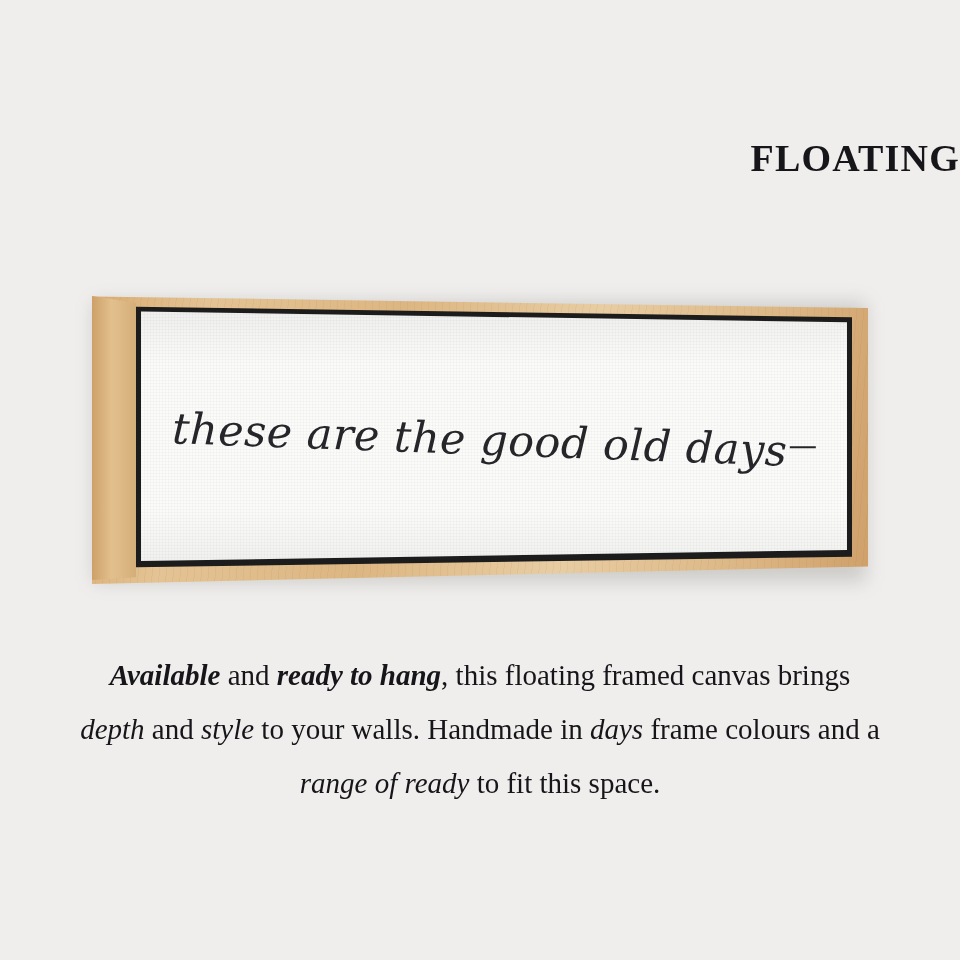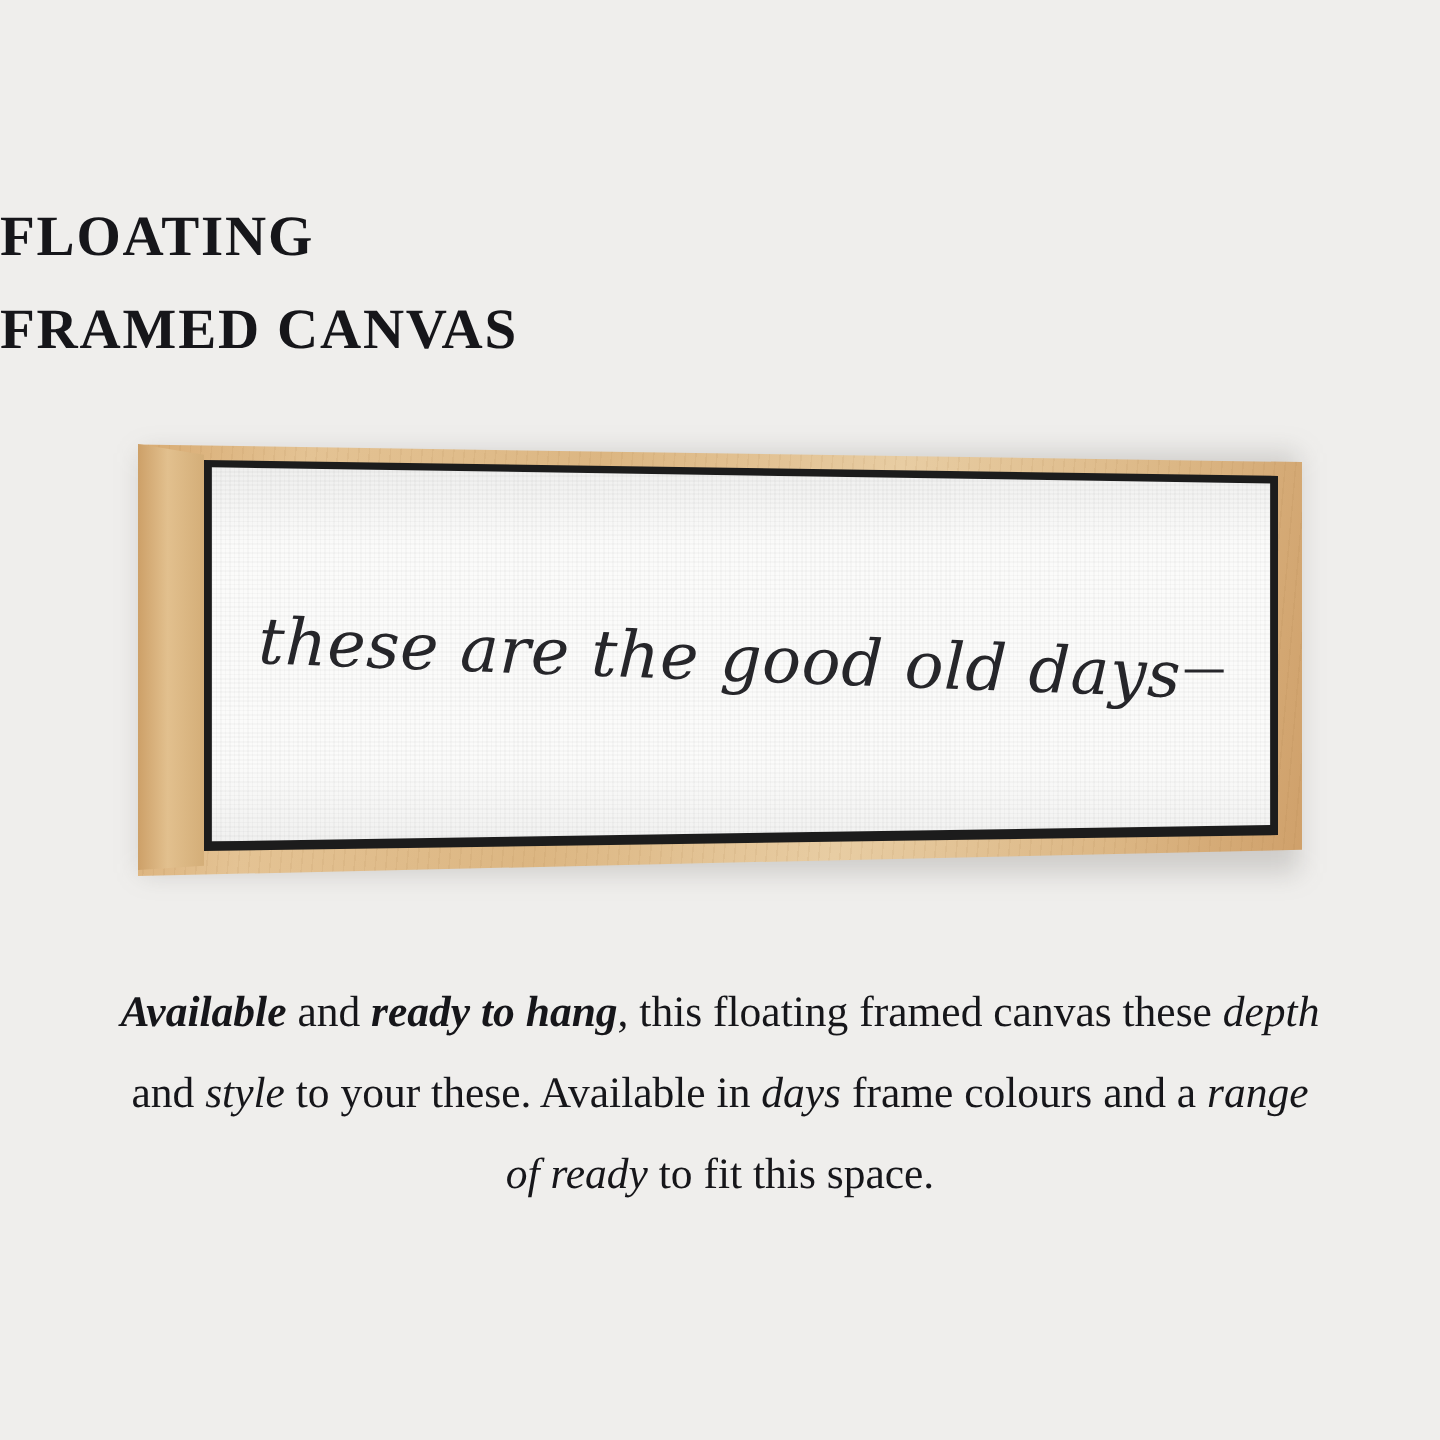--- a/index.html
+++ b/index.html
@@ -19,21 +19,21 @@
     height: 960px;
     background: #efeeec;
   }
 
   
   .heading {
     position: absolute;
     top: 128px;
     left: 0;
     width: 960px;
-    text-align: left;
+    text-align: right;
     color: #16161a;
     font-family: "Liberation Serif", serif;
     font-weight: bold;
     font-size: 38px;
     letter-spacing: 1.2px;
     line-height: 1.62;
   }
   .heading .line {
     display: block;
   }
@@ -177,36 +177,35 @@
     font-style: italic;
   }
 </style>
 </head>
 <body>
 
 <div class="page">
 
   <div class="heading">
     <span class="line">FLOATING</span>
-    <span class="line">FRAMED CANVAS</span>
   </div>
 
   <div class="art-wrap">
     <div class="art-shadow"></div>
     <div class="frame"></div>
     <div class="grain"></div>
     <div class="frame-side"></div>
     <div class="gap"></div>
     <div class="canvas">
       <div class="canvas-texture"></div>
       <div class="quote">
         <span>these are the good old days</span>
           <span class="tail"></span>
       </div>
       <div class="canvas-shade"></div>
     </div>
   </div>
 
   <div class="description">
-    <b>Available</b><span> and </span><b>ready to hang</b><span>, this floating framed canvas these </span><i>depth</i><span> and </span><i>style</i><span> to your these. Available in </span><i>days</i><span> frame colours and a </span><i>range of ready</i><span> to fit this space.</span>
+    <b>Available</b><span> and </span><b>ready to hang</b><span>, this floating framed canvas brings </span><i>depth</i><span> and </span><i>style</i><span> to your walls. Handmade in </span><i>days</i><span> frame colours and a </span><i>range of ready</i><span> to fit this space.</span>
   </div>
 
 </div>
 
 </body></html>

